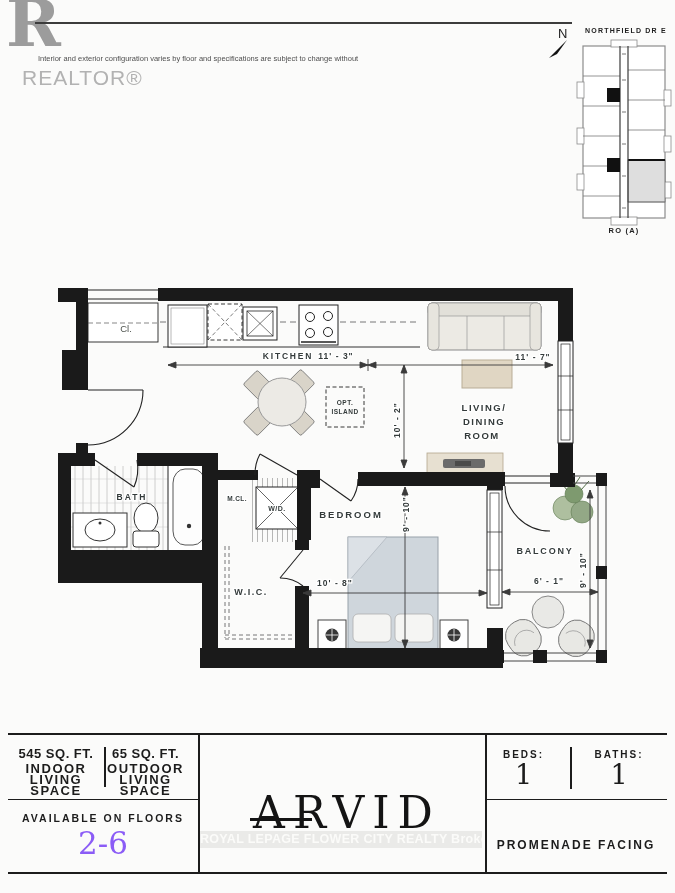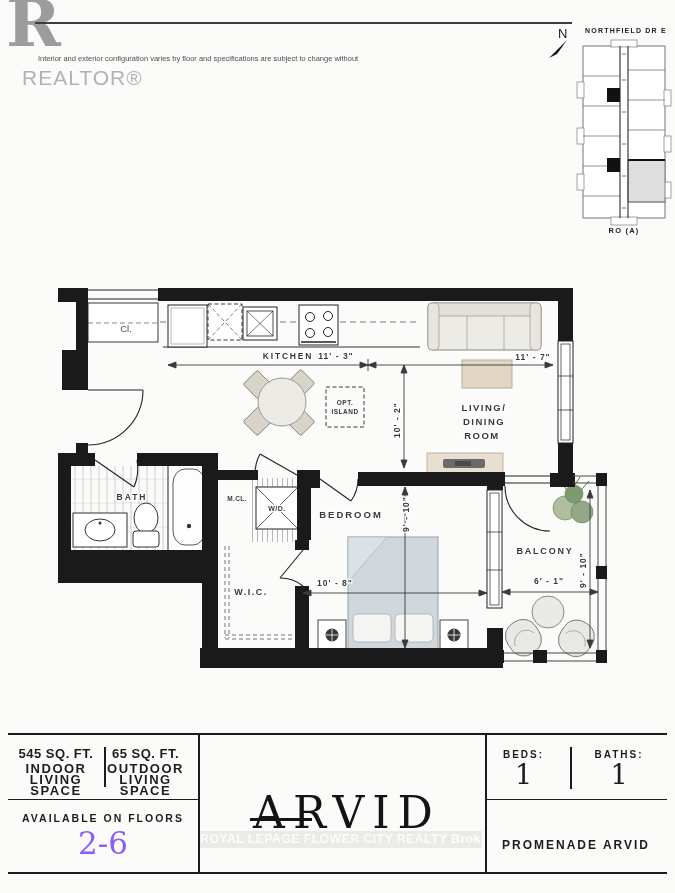--- a/index.html
+++ b/index.html
@@ -349,13 +349,13 @@
 <div class="abs watermark" style="left:200px;top:831px;width:282px;height:17px;">ROYAL LEPAGE FLOWER CITY REALTY Brokerage</div>
 
 <div class="abs cell" style="left:481px;top:749px;width:85px;">
   <div class="bb-label">BEDS:</div>
   <div class="bb-value">1</div>
 </div>
 <div class="abs cell" style="left:571px;top:749px;width:96px;">
   <div class="bb-label">BATHS:</div>
   <div class="bb-value">1</div>
 </div>
-<div class="abs cell facing" style="left:485px;top:838px;width:182px;">PROMENADE ARVID</div>
+<div class="abs cell facing" style="left:485px;top:838px;width:182px;">PROMENADE FACING</div>
 
 </body></html>

